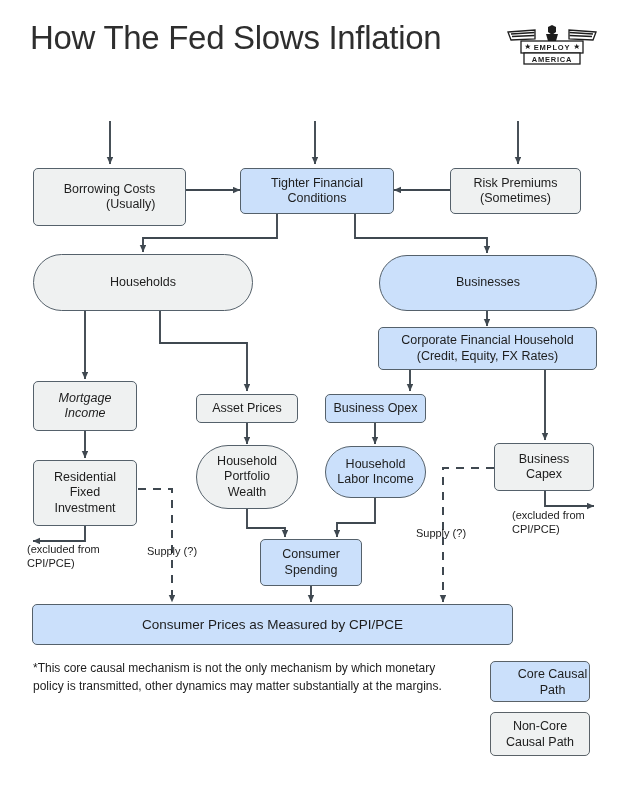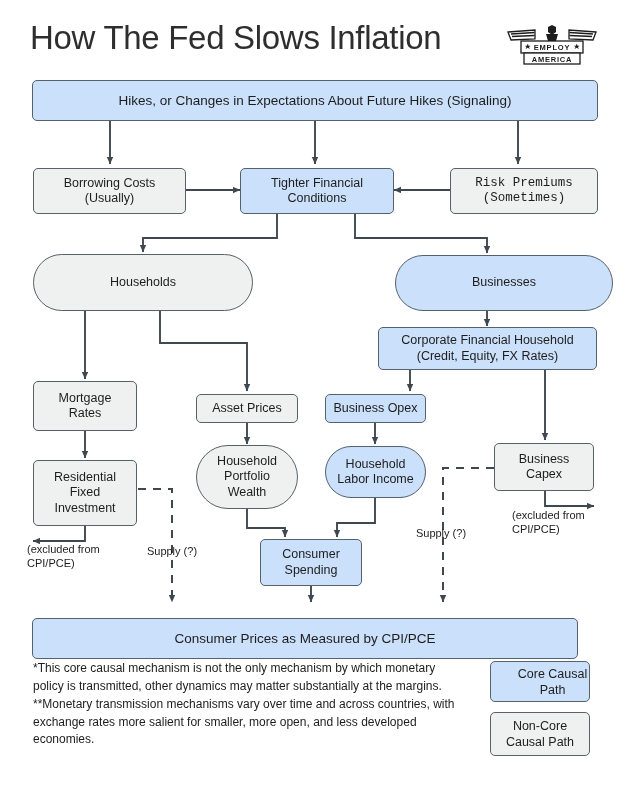--- a/index.html
+++ b/index.html
@@ -138,64 +138,61 @@
 
       <path d="M311,586 L311,602"></path>
     </g>
 
     <g stroke="#3f4850" stroke-width="2" fill="none" stroke-dasharray="8,7" marker-end="url(#ah)">
       <path d="M138,489 L172,489 L172,602"></path>
       <path d="M494,468 L443,468 L443,602"></path>
     </g>
   </svg>
 
-  <div class="node rect core big" style="left:32px;top:80px;width:566px;height:41px;">
-    <span>Hikes, or Changes in Expectations About Future Hikes (Signaling)</span>
-  </div>
-
-  <div class="node rect noncore" style="left:33px;top:168px;width:153px;height:46px;">
+
+  <div class="node rect noncore" style="left:33px;top:168px;width:153px;height:58px;text-align:right;">
     <span>
       <span>Borrowing Costs</span><br>
       <span>(Usually)</span>
     </span>
   </div>
 
   <div class="node rect core" style="left:240px;top:168px;width:154px;height:46px;">
     <span>
       <span>Tighter Financial</span><br>
       <span>Conditions</span>
     </span>
   </div>
 
-  <div class="node rect noncore" style="left:450px;top:168px;width:148px;height:46px;font-family:Liberation Mono, monospace;">
+  <div class="node rect noncore" style="left:450px;top:168px;width:131px;height:46px;">
     <span>
       <span>Risk Premiums</span><br>
       <span>(Sometimes)</span>
     </span>
   </div>
 
   <div class="node pill noncore" style="left:33px;top:254px;width:220px;height:57px;">
     <span>Households</span>
   </div>
 
-  <div class="node pill core" style="left:395px;top:255px;width:218px;height:56px;">
+  <div class="node pill core" style="left:379px;top:255px;width:218px;height:56px;">
     <span>Businesses</span>
   </div>
 
   <div class="node rect core" style="left:378px;top:327px;width:219px;height:43px;">
     <span>
       <span>Corporate Financial Household</span><br>
       <span>(Credit, Equity, FX Rates)</span>
     </span>
   </div>
 
-  <div class="node rect noncore" style="left:33px;top:381px;width:104px;height:50px;">
+  <div class="node rect noncore" style="left:33px;top:381px;width:104px;height:50px;font-style:italic;">
     <span>
       <span>Mortgage</span><br>
-      <span>Rates</span>
+      <span>Income</span>
     </span>
   </div>
 
   <div class="node rect noncore" style="left:196px;top:394px;width:102px;height:29px;">
     <span>Asset Prices</span>
   </div>
 
   <div class="node rect core" style="left:325px;top:394px;width:101px;height:29px;">
     <span>Business Opex</span>
   </div>
@@ -230,41 +227,40 @@
     </span>
   </div>
 
   <div class="node rect core" style="left:260px;top:539px;width:102px;height:47px;">
     <span>
       <span>Consumer</span><br>
       <span>Spending</span>
     </span>
   </div>
 
-  <div class="node rect core big" style="left:32px;top:604px;width:546px;height:41px;margin-top:14px;">
+  <div class="node rect core big" style="left:32px;top:604px;width:481px;height:41px;">
     <span>Consumer Prices as Measured by CPI/PCE</span>
   </div>
 
   <div class="flabel left" style="left:27px;top:543px;width:120px;">
     <span>(excluded from</span><br>
     <span>CPI/PCE)</span>
   </div>
 
   <div class="flabel left" style="left:512px;top:509px;width:110px;">
     <span>(excluded from</span><br>
     <span>CPI/PCE)</span>
   </div>
 
   <div class="flabel" style="left:137px;top:545px;width:70px;">Supply (?)</div>
 
   <div class="flabel" style="left:406px;top:527px;width:70px;">Supply (?)</div>
 
   <div class="notes">
     <p>*This core causal mechanism is not the only mechanism by which monetary policy is transmitted, other dynamics may matter substantially at the margins.</p>
-    <p>**Monetary transmission mechanisms vary over time and across countries, with exchange rates more salient for smaller, more open, and less developed economies.</p>
   </div>
 
   <div class="legend-box core" style="left:490px;top:661px;width:100px;height:41px;padding-left:25px;">
     <span>
       <span>Core Causal</span><br>
       <span>Path</span>
     </span>
   </div>
 
   <div class="legend-box noncore" style="left:490px;top:712px;width:100px;height:44px;">

